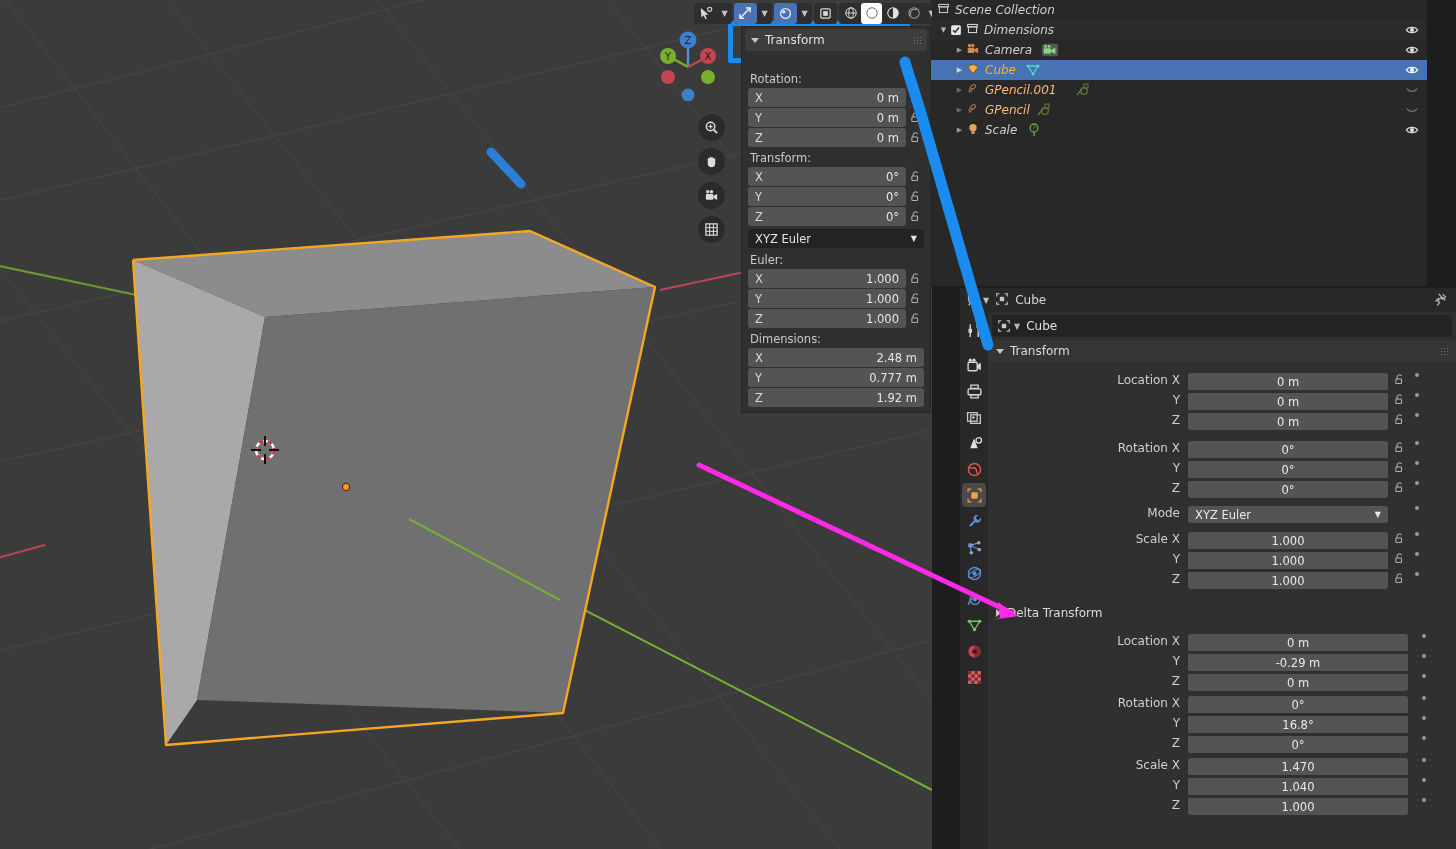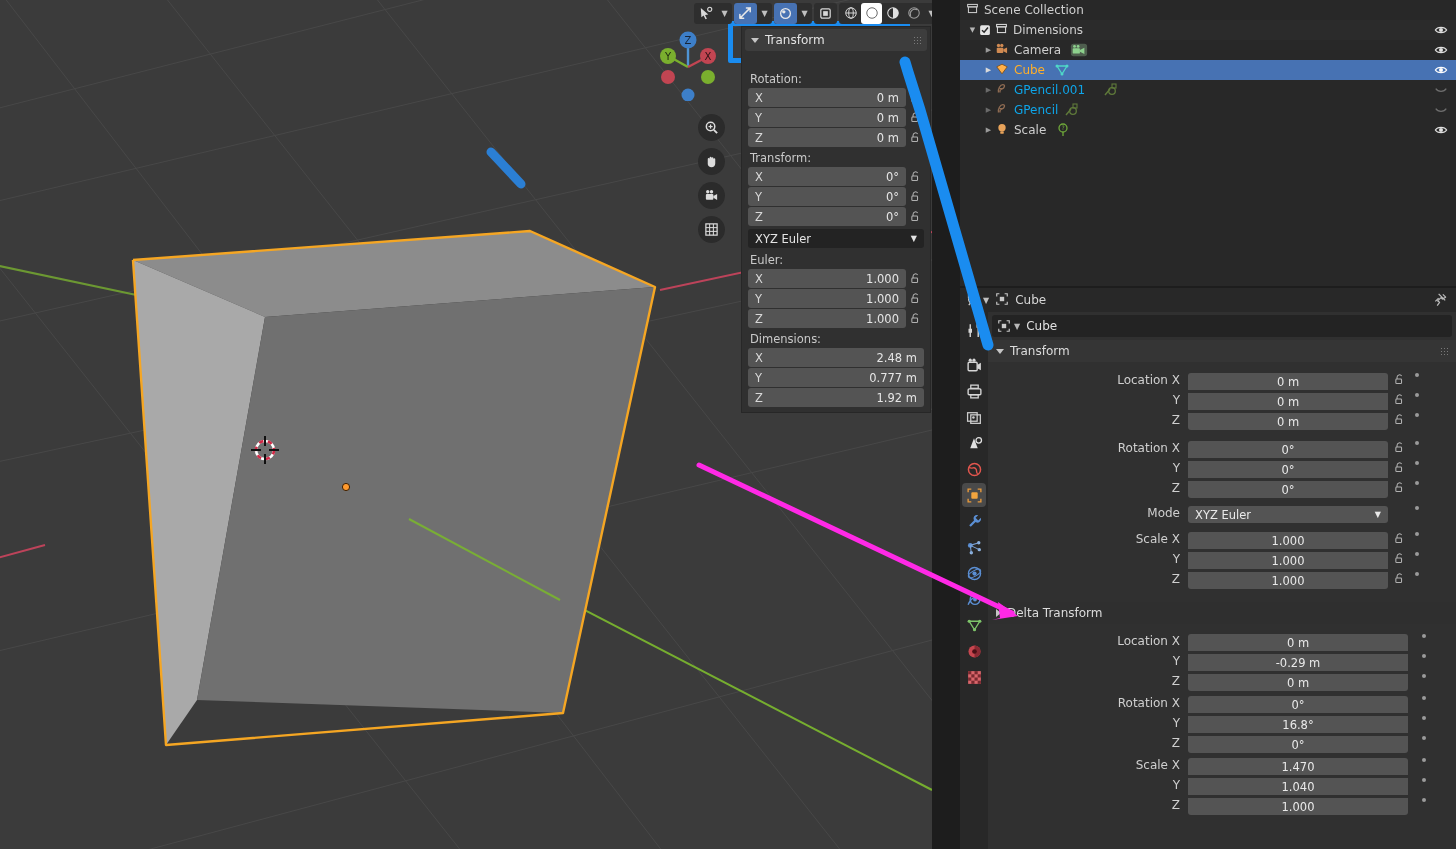--- a/index.html
+++ b/index.html
@@ -76,28 +76,28 @@
   .np-field .k { color: #d8d8d8; }
   .np-lock { width: 18px; display:flex; align-items:center; justify-content:center; }
   .np-dropdown {
     height: 19px; background: #232323; border-radius: 3px; margin: 3px 6px 2px 6px;
     display:flex; align-items:center; justify-content:space-between;
     padding: 0 7px; font-size: 11.5px; color: #e4e4e4;
   }
 
   
   #outliner {
-    position: absolute; left: 960px; top: 0; width: 496px; height: 286px;
-    background: #282828; z-index: 2; overflow: hidden;
+    position: absolute; left: 931px; top: 0; width: 496px; height: 286px;
+    background: #282828; z-index: 2; overflow: hidden; font-style: italic;
   }
   .ol-row { height: 20px; display:flex; align-items:center; position: relative; font-size: 12px; color: #cfcfcf; }
   .ol-row.alt { background: #2b2b2b; }
   .ol-row.selected { background: #4772b3; }
   .ol-row.selected .ol-name { color: #ffaf29; }
-  .ol-row.dim .ol-name { color: #0ea5e9; }
+  .ol-row.dim .ol-name { color: #fdba74; }
   .ol-disc { width: 13px; display:flex; align-items:center; justify-content:center; }
   .ol-name { margin-left: 5px; }
   .ol-eye { position: absolute; right: 8px; top: 3px; }
   .ol-extra { margin-left: 9px; display:flex; align-items:center; }
 
   
   #props {
     position: absolute; left: 960px; top: 288px; width: 496px; height: 561px;
     background: #303030; z-index: 2; overflow: hidden;
   }

